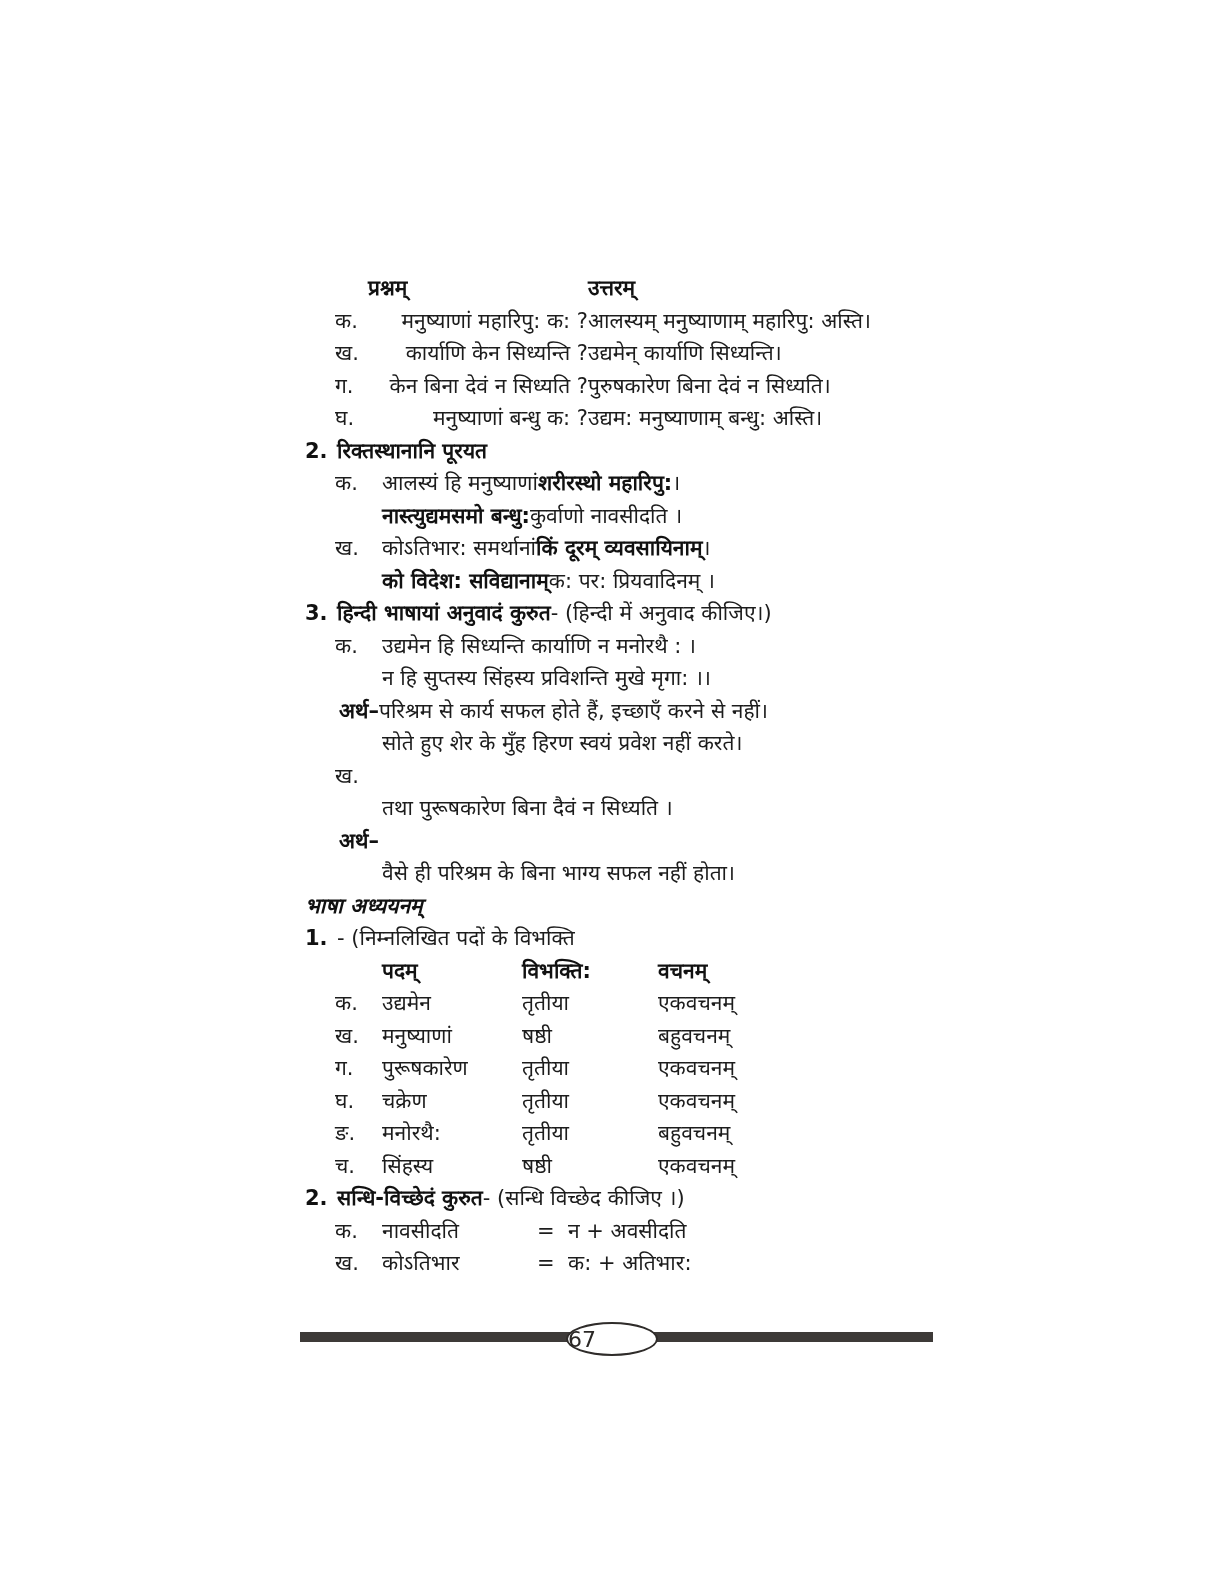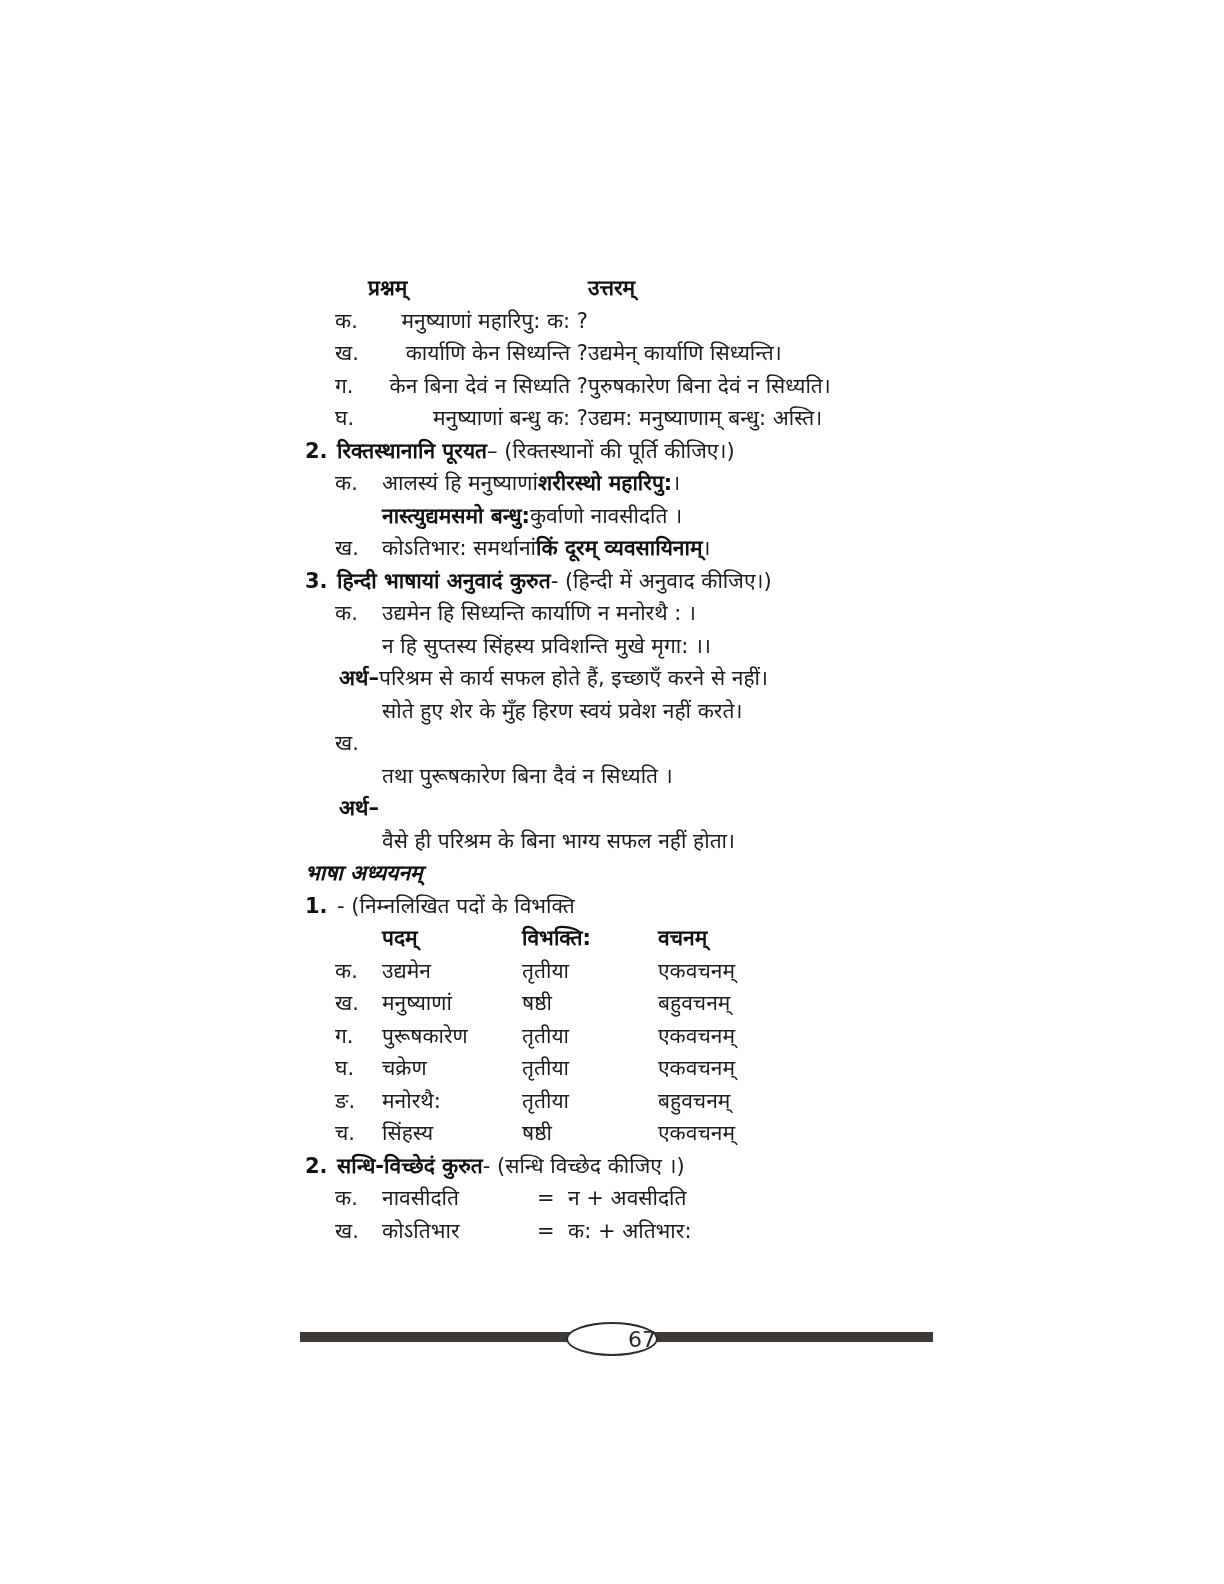--- a/index.html
+++ b/index.html
@@ -39,75 +39,79 @@
   
   .footer-bar {
     position:absolute; left:300px; top:1332px;
     width:633px; height:10px; background:#3d3a38;
   }
   .page-oval {
     position:absolute; left:566px; top:1322px;
     width:92px; height:34px;
     background:#ffffff; border:2px solid #2f2c2a;
     border-radius:50%;
-    display:flex; align-items:center; justify-content:flex-end;
+    display:flex; align-items:center; justify-content:flex-start;
     font-size:22px; color:#2b2826;
   }
 </style>
 </head>
 <body>
 
 <div class="paper">
   <div class="content">
 
     <div class="line ind-qcol">
       <span class="b qhead">प्रश्नम्</span>
       <span class="b">उत्तरम्</span>
     </div>
 
     <div class="line ind-lbl">
       <span class="lbl">क.</span>
       <span class="qcell">मनुष्याणां महारिपु: क: ?</span>
+      <span>आलस्यम् मनुष्याणाम् महारिपु: अस्ति।</span>
     </div>
     <div class="line ind-lbl">
       <span class="lbl">ख.</span>
       <span class="qcell">कार्याणि केन सिध्यन्ति ?</span>
       <span>उद्यमेन् कार्याणि सिध्यन्ति।</span>
     </div>
     <div class="line ind-lbl">
       <span class="lbl">ग.</span>
       <span class="qcell">केन बिना देवं न सिध्यति ?</span>
       <span>पुरुषकारेण बिना देवं न सिध्यति।</span>
     </div>
     <div class="line ind-lbl">
       <span class="lbl">घ.</span>
       <span class="qcell">मनुष्याणां बन्धु क: ?</span>
       <span>उद्यम: मनुष्याणाम् बन्धु: अस्ति।</span>
     </div>
 
     <div class="line ind-num">
       <span class="num">2.</span>
       <span class="b">रिक्तस्थानानि पूरयत</span>
-      <span> – (रिक्तस्थानों की पूर्ति कीजिए।)</span>
     </div>
     <div class="line ind-lbl">
       <span class="lbl2">क.</span>
       <span>आलस्यं हि मनुष्याणां </span>
       <span class="b">शरीरस्थो महारिपु:</span>
       <span>।</span>
     </div>
     <div class="line ind-cont">
       <span class="b">नास्त्युद्यमसमो बन्धु:</span>
       <span> कुर्वाणो नावसीदति ।</span>
     </div>
     <div class="line ind-lbl">
       <span class="lbl2">ख.</span>
       <span>कोऽतिभार: समर्थानां </span>
       <span class="b">किं दूरम् व्यवसायिनाम्</span>
       <span>।</span>
+    </div>
+    <div class="line ind-cont">
+      <span class="b">को विदेश: सविद्यानाम्</span>
+      <span> क: पर: प्रियवादिनम् ।</span>
     </div>
 
     <div class="line ind-num">
       <span class="num">3.</span>
       <span class="b">हिन्दी भाषायां अनुवादं कुरुत</span>
       <span>- (हिन्दी में अनुवाद कीजिए।)</span>
     </div>
     <div class="line ind-lbl">
       <span class="lbl2">क.</span>
       <span>उद्यमेन हि सिध्यन्ति कार्याणि न मनोरथै : ।</span>

